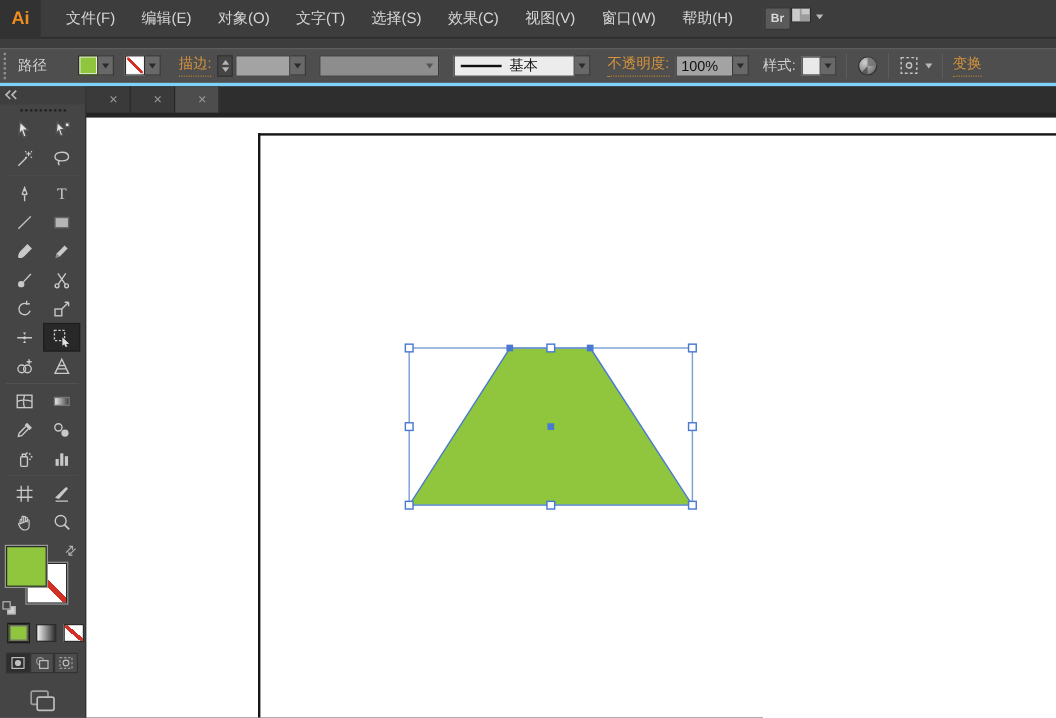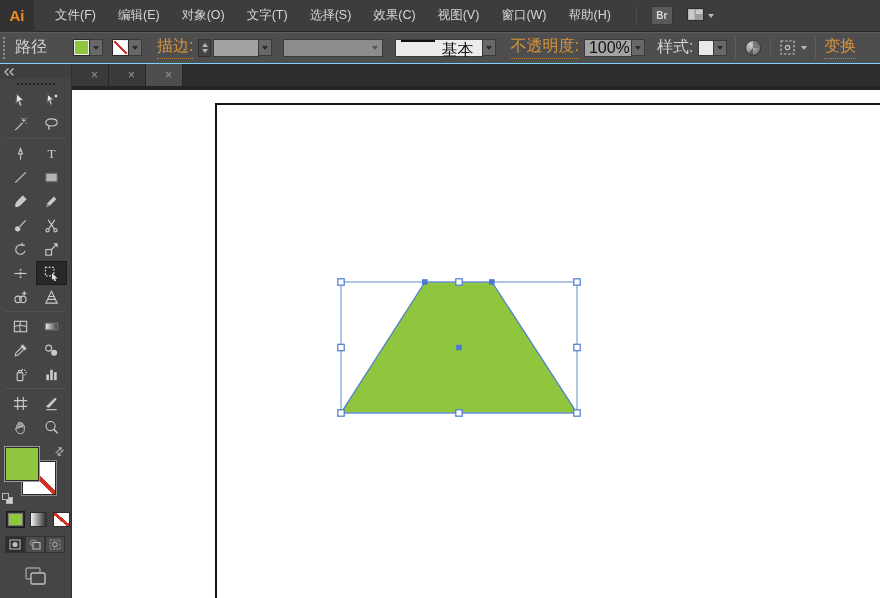--- a/index.html
+++ b/index.html
@@ -6,29 +6,29 @@
   html,body { width:880px; height:598px; overflow:hidden; background:#3d3d3d;
     font-family:"Liberation Sans","DejaVu Sans",sans-serif; -webkit-font-smoothing:antialiased; }
 
   
   .menubar { height:32px; background:#3d3d3d; border-bottom:1px solid #282828;
     display:flex; align-items:center; color:#d6d6d6; font-size:12.5px; }
   .app-logo { width:34px; height:32px; background:#323232; display:flex; align-items:center;
     justify-content:center; color:#ef8d1e; font-weight:bold; font-size:15px; }
   .menu-items { display:flex; align-items:center; margin-left:10px; }
   .menu-item { padding:4px 11px; height:32px; display:flex; align-items:center; cursor:default; }
-  .menubar-right { margin-left:14px; display:flex; align-items:center; gap:14px; }
+  .menubar-right { margin-left:14px; display:flex; align-items:flex-start; }
   .mb-sep { width:1px; height:20px; background:#2c2c2c; border-right:1px solid #4a4a4a; }
   .br-button { width:22px; height:19px; background:#5a5a5a; border:1px solid #383838; border-radius:2px;
     color:#d8d8d8; font-size:10px; font-weight:bold; display:flex; align-items:center; justify-content:center; }
   .workspace-button { display:flex; align-items:center; gap:4px; }
 
   
-  .controlbar { height:32px; background:#4e4e4e; border-bottom:1px solid #7dd3fc;
-    display:flex; align-items:center; color:#d0d0d0; font-size:16px; box-shadow:inset 0 1px 0 #5d5d5d; }
+  .controlbar { height:32px; background:#4e4e4e; border-bottom:3px solid #7dd3fc;
+    display:flex; align-items:center; color:#d0d0d0; font-size:12px; box-shadow:inset 0 1px 0 #5d5d5d;margin-top:8px; }
   .vgrip { height:22px; width:0; border-left:2px dotted #8f8f8f; margin:0 4px 0 3px; }
   .ctx-label { margin:0 26px 0 6px; }
   .swatch { width:17px; height:17px; border:1px solid #2b2b2b; box-shadow:inset 0 0 0 1px #efefef; }
   .swatch.none-swatch { background:
       linear-gradient(to top right, transparent 44%, #d03026 44%, #d03026 56%, transparent 56%), #fff; }
   .tri-down { width:0; height:0; border-left:3.5px solid transparent; border-right:3.5px solid transparent;
     border-top:4.5px solid #2a2a2a; }
   .tri-down.light { border-top-color:#b9b9b9; }
   .arrow-btn { width:13px; height:17px; background:#686868; border:1px solid #3a3a3a; border-left:none;
     display:flex; align-items:center; justify-content:center; }
@@ -39,22 +39,22 @@
   .tri-up-s { width:0; height:0; border-left:3px solid transparent; border-right:3px solid transparent;
     border-bottom:4px solid #b5b5b5; }
   .tri-down-s { width:0; height:0; border-left:3px solid transparent; border-right:3px solid transparent;
     border-top:4px solid #b5b5b5; }
   .field { height:18px; background:#a3a3a3; border:1px solid #3a3a3a; color:#111;
     display:flex; align-items:center; padding:0 4px; }
   .field.w-strokewidth { width:46px; }
   .field.w-opacity { width:48px; }
   .profile-dd { width:100px; height:18px; background:#8d8d8d; border:1px solid #3a3a3a;
     display:flex; align-items:center; justify-content:flex-end; padding-right:4px; }
-  .brush-box { width:88px; height:18px; background:#ececec; border:1px solid #3a3a3a; color:#111;
-    display:flex; gap:6px; padding:0 5px; }
+  .brush-box { width:101px; height:18px; background:#ececec; border:1px solid #3a3a3a; color:#111;
+    display:flex; align-items:center; gap:6px; padding:0 5px; }
   .brush-line { width:34px; height:2px; background:#111; }
   .style-swatch { width:16px; height:16px; background:#e9e9e9; border:1px solid #3a3a3a; }
   .cb-sep { width:1px; height:22px; background:#3e3e3e; border-right:1px solid #5c5c5c; margin:0 8px; }
   .icon-btn { display:flex; align-items:center; gap:3px; }
 
   
   .workspace { display:flex; height:534px; }
 
   
   .tools-panel { width:72px; background:#454545; border-right:1px solid #303030; flex:none;

